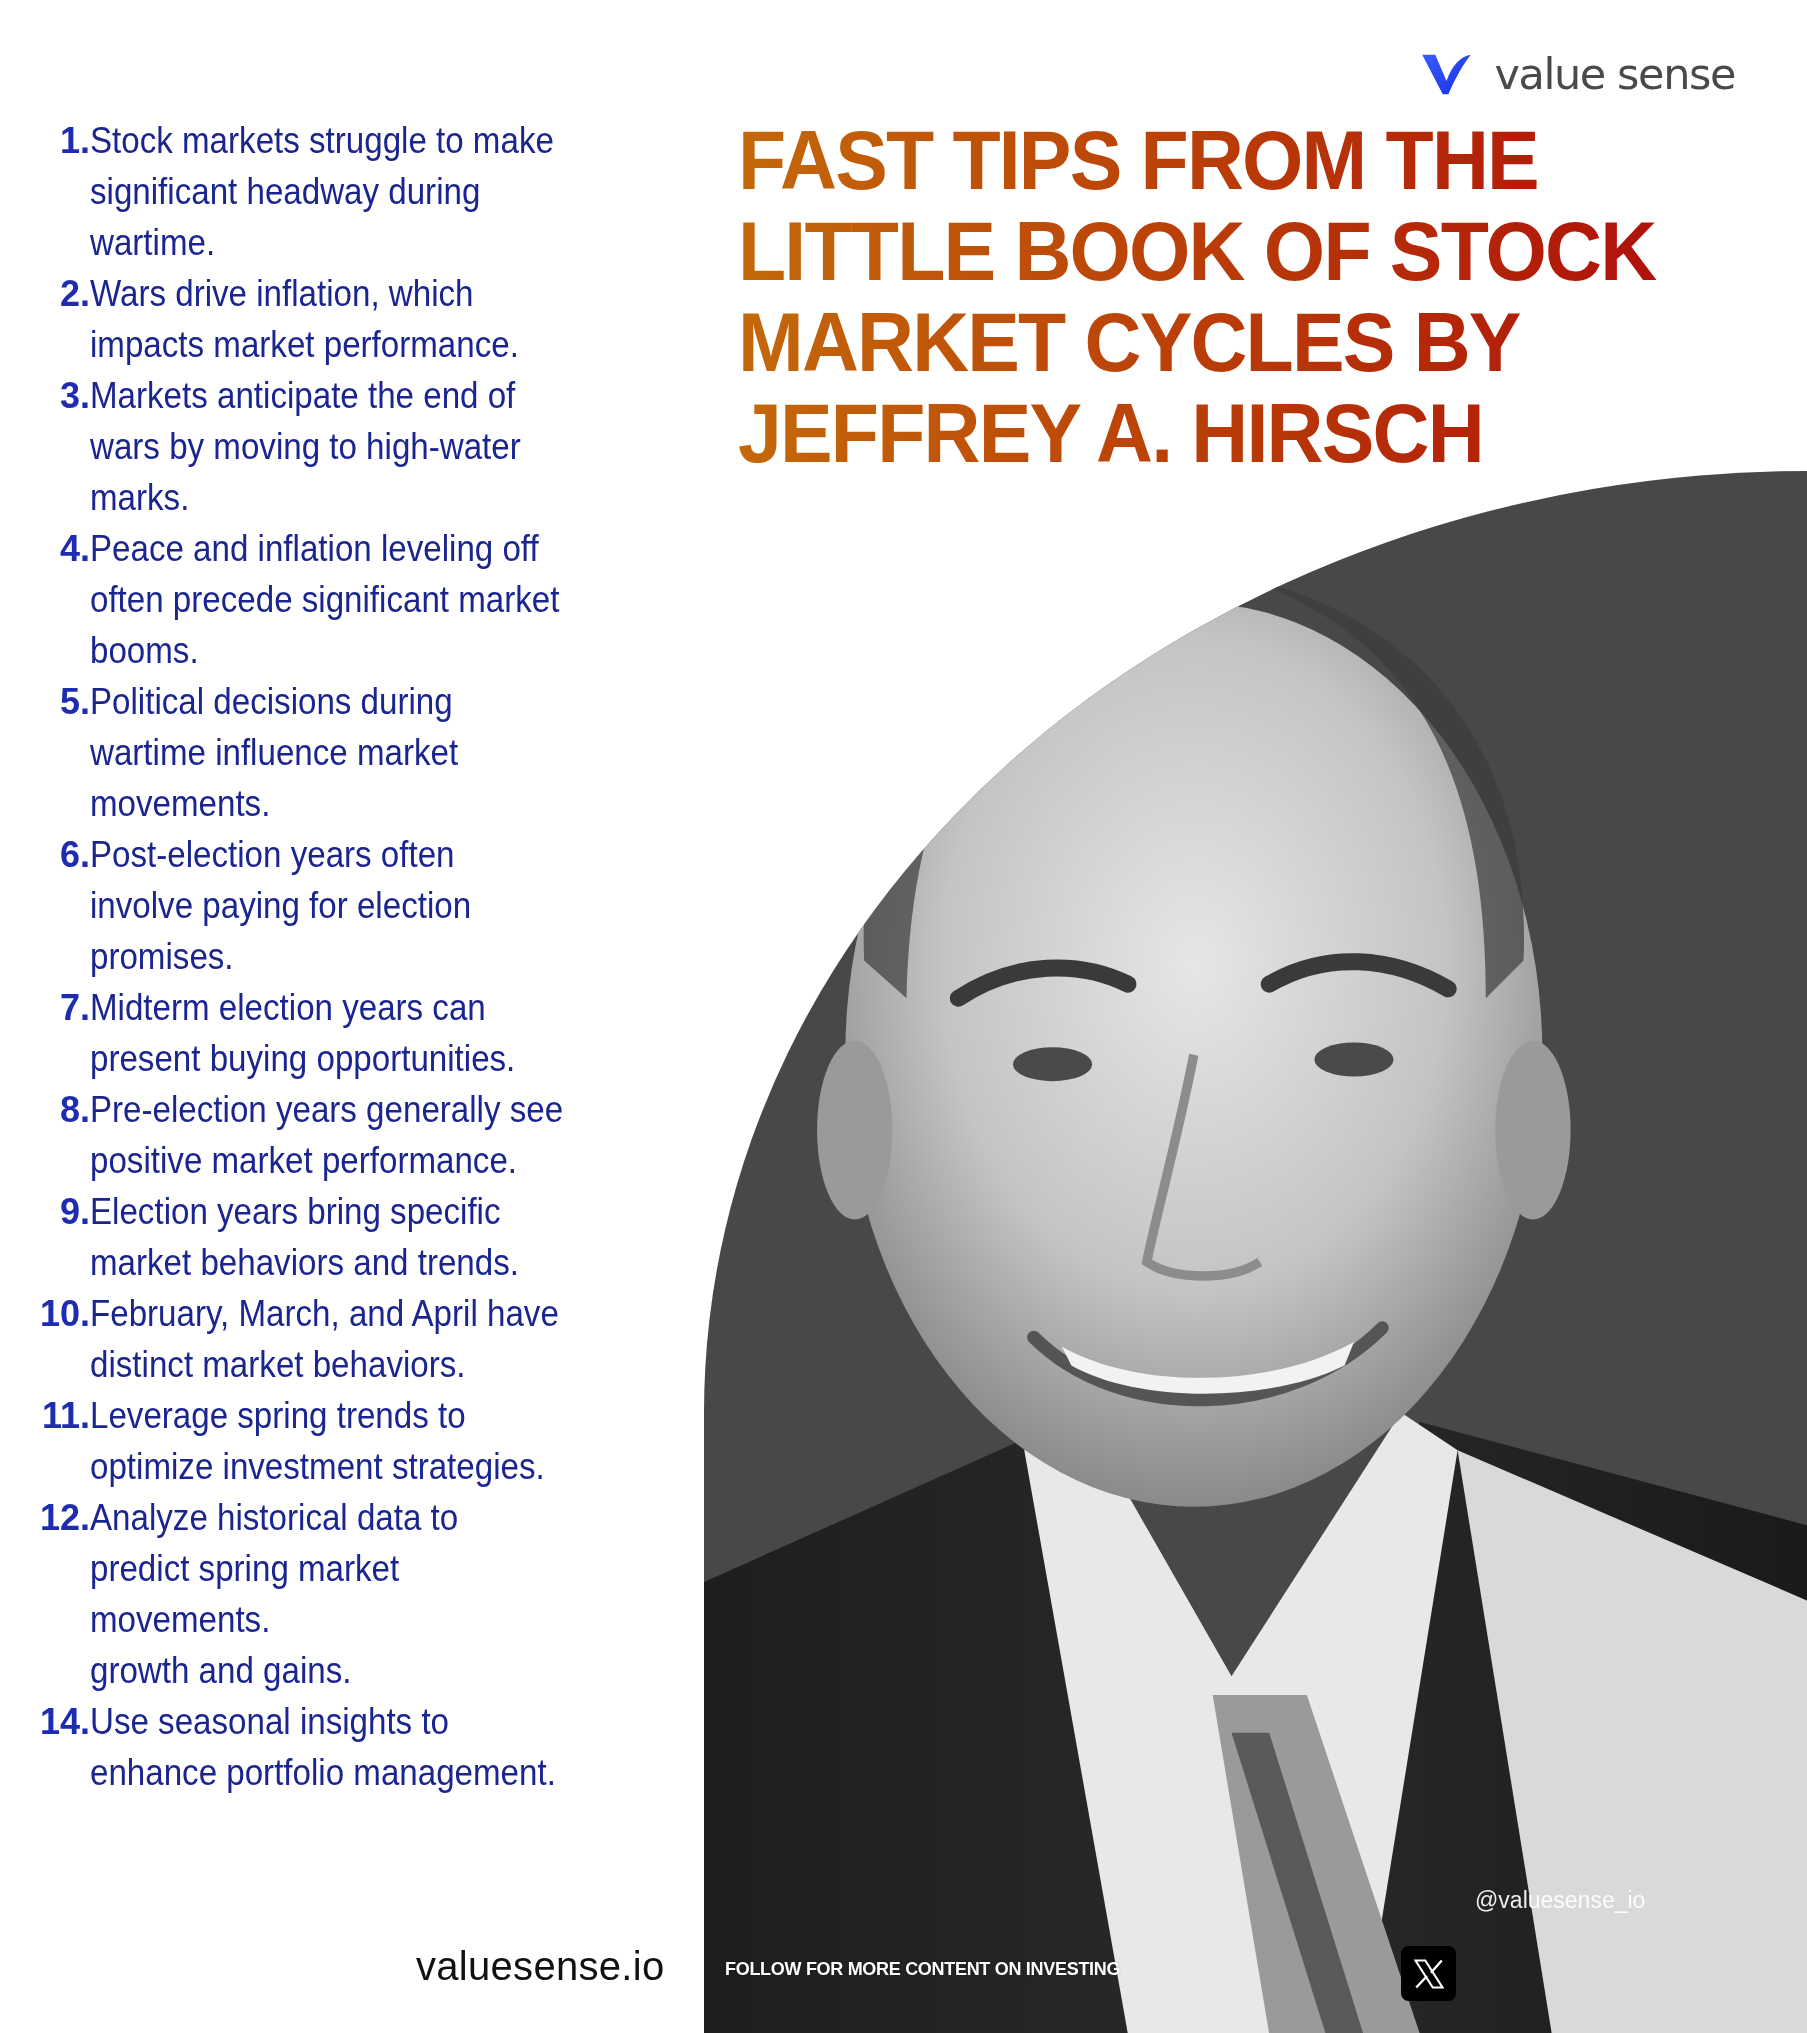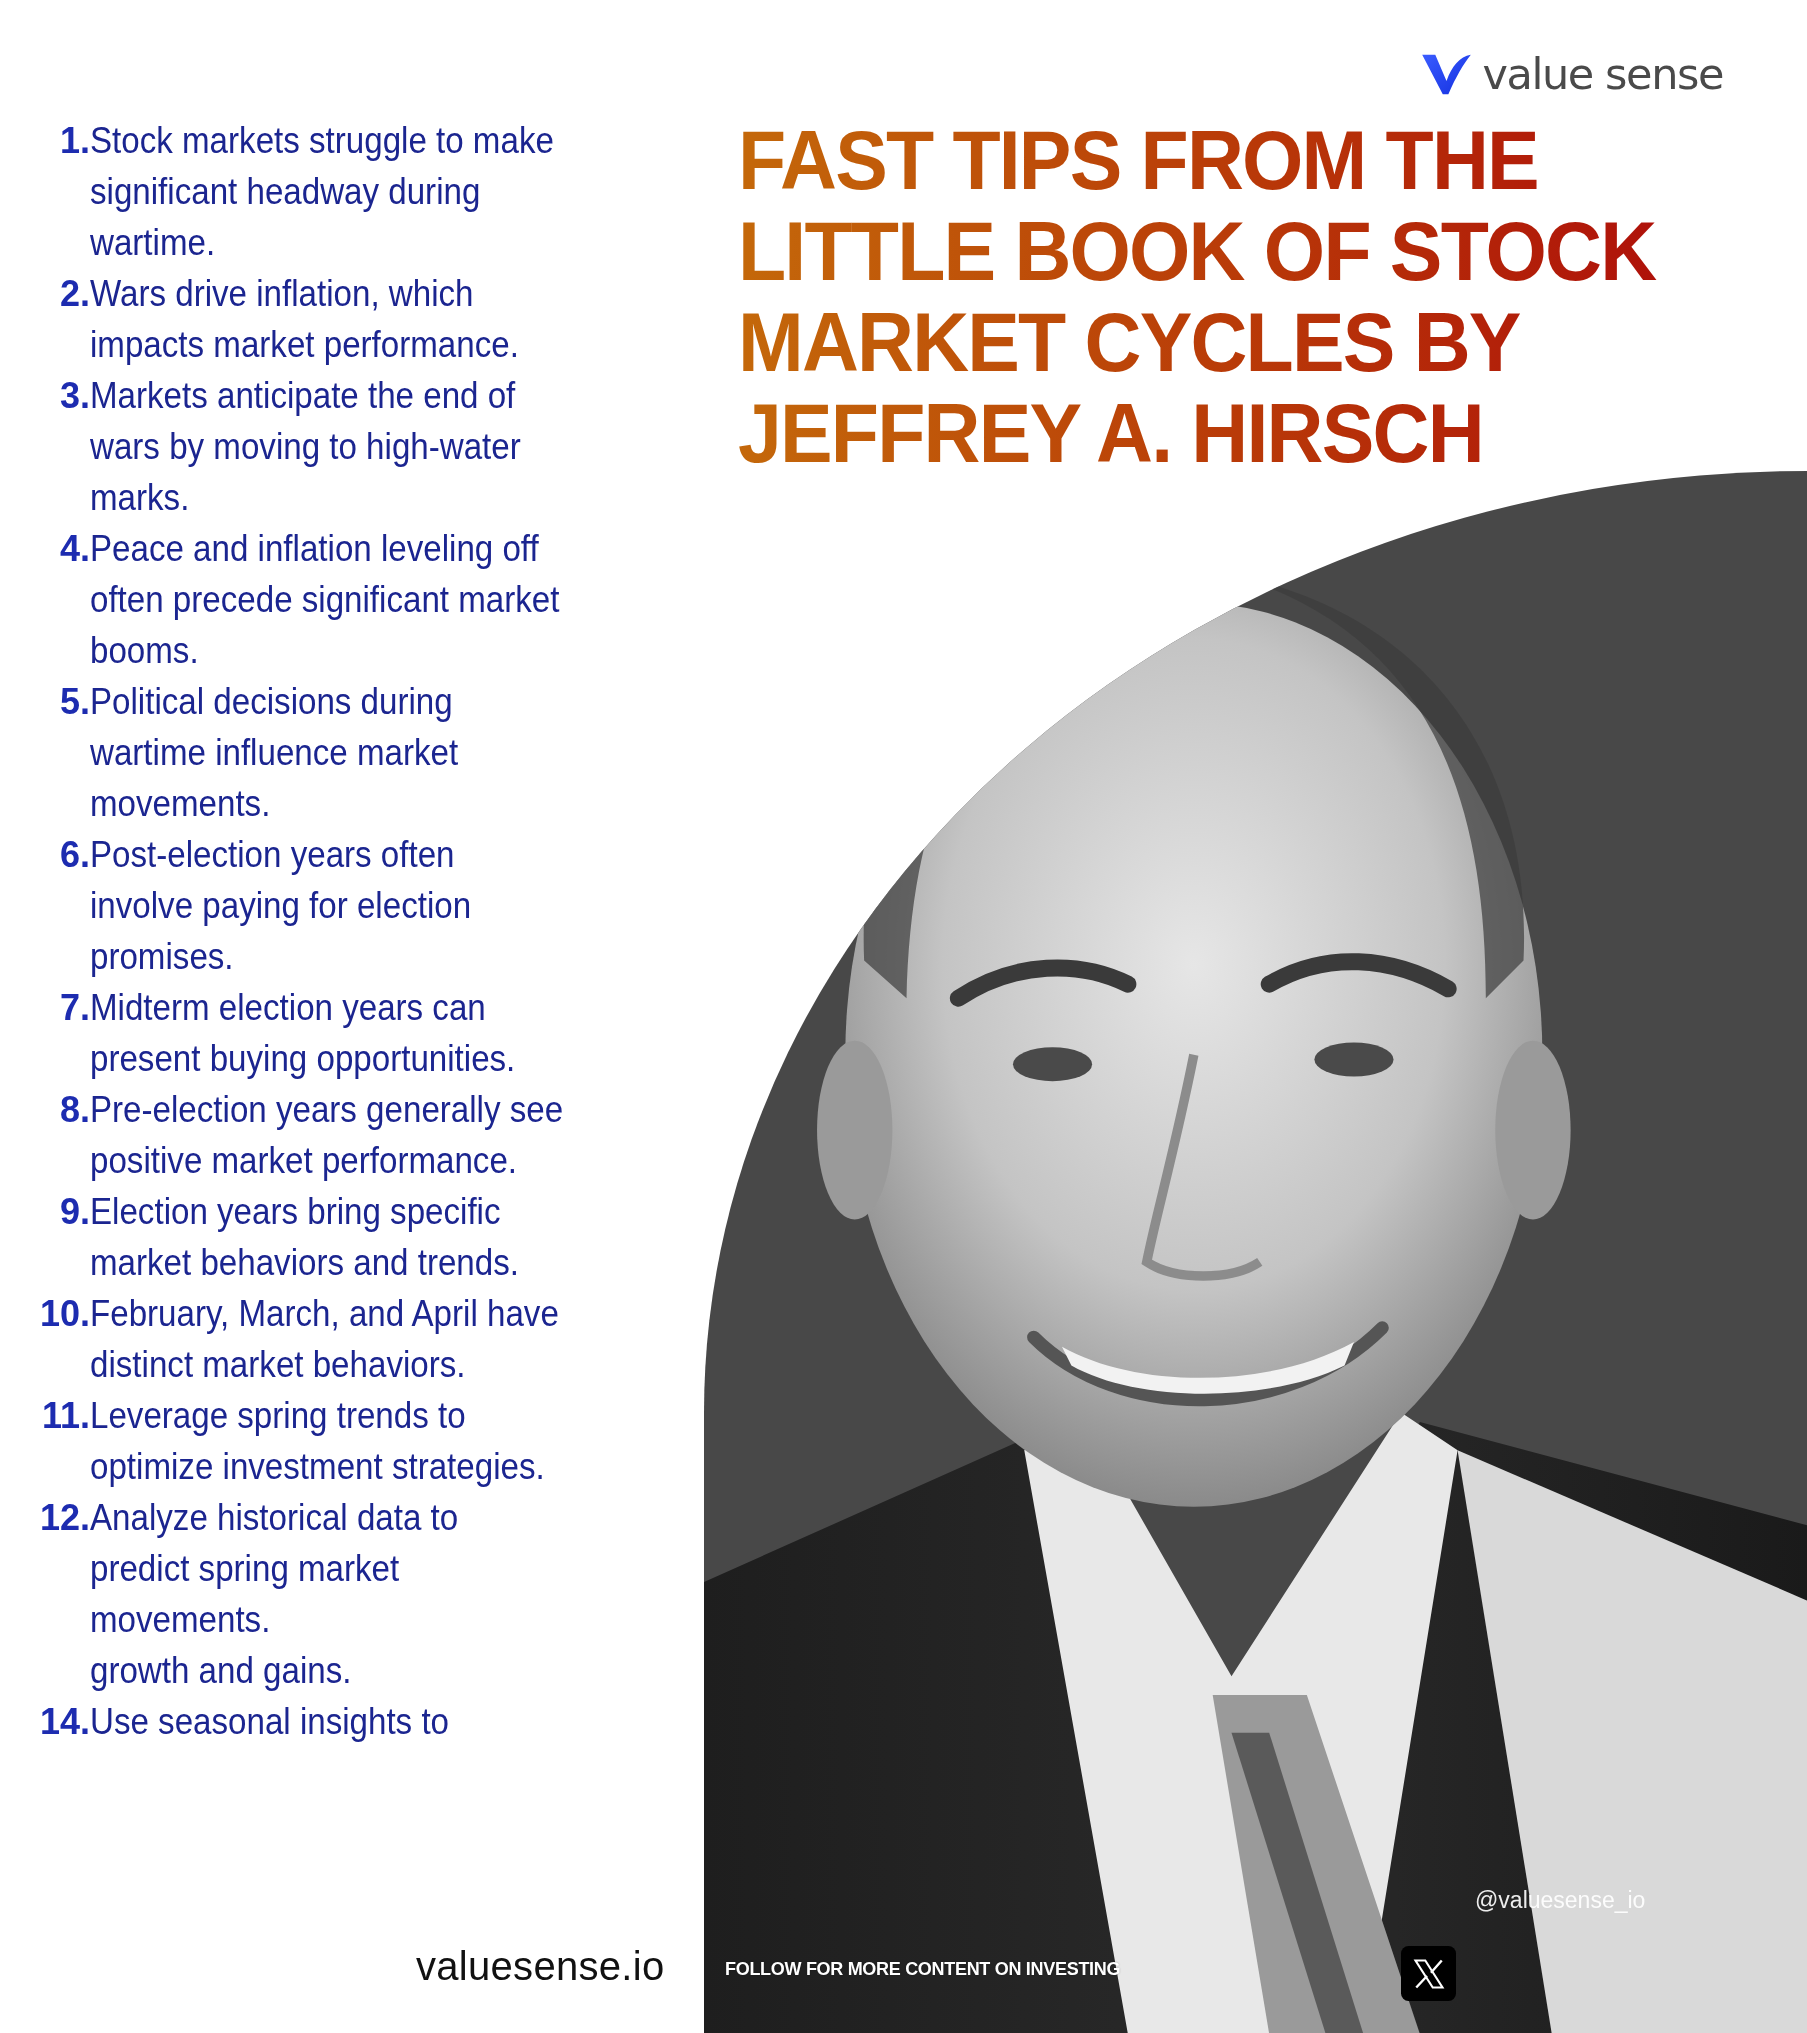--- a/index.html
+++ b/index.html
@@ -12,20 +12,21 @@
   
   .logo {
     position: absolute; left: 1420px; top: 53px;
     display: flex; align-items: center; gap: 9.4px;
   }
   .logo svg { width: 53px; height: 43px; display: block; }
   .logo-text {
     font-family: "DejaVu Sans", sans-serif;
     font-size: 43px; letter-spacing: -1.4px; color: #4a4a4a;
     line-height: 1;
+    margin-left: 12px;
   }
 
   
   .tips {
     position: absolute; left: 0; top: 115px; width: 697px;
     list-style: none; margin: 0; padding: 0;
   }
   .tip {
     display: flex; align-items: flex-start;
     font-size: 36px; line-height: 51px; color: #1b2590;
@@ -219,20 +220,24 @@
       <span class="tip-num"></span>
       <span class="tip-text">movements.</span>
     </li>
     <li class="tip">
       <span class="tip-num"></span>
       <span class="tip-text">growth and gains.</span>
     </li>
     <li class="tip">
       <span class="tip-num">14.</span>
       <span class="tip-text">Use seasonal insights to</span>
+    </li>
+    <li class="tip">
+      <span class="tip-num"></span>
+      <span class="tip-text">enhance portfolio management.</span>
     </li>
   </ol>
 
 <h1 class="title">
   <span>FAST TIPS FROM THE</span><br>
   <span>LITTLE BOOK OF STOCK</span><br>
   <span>MARKET CYCLES BY</span><br>
   <span>JEFFREY A. HIRSCH</span>
 </h1>
 

